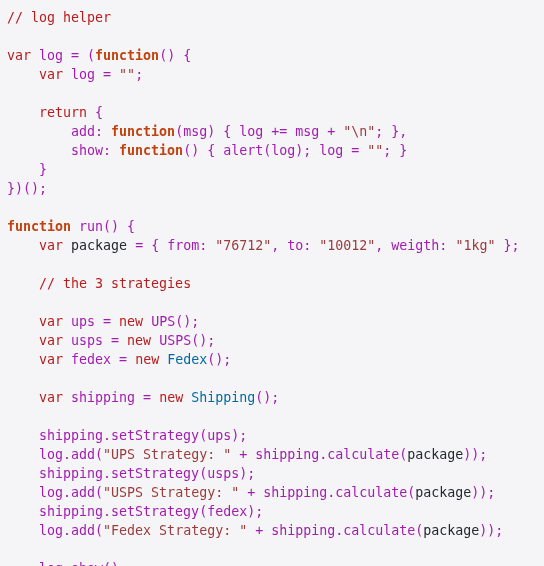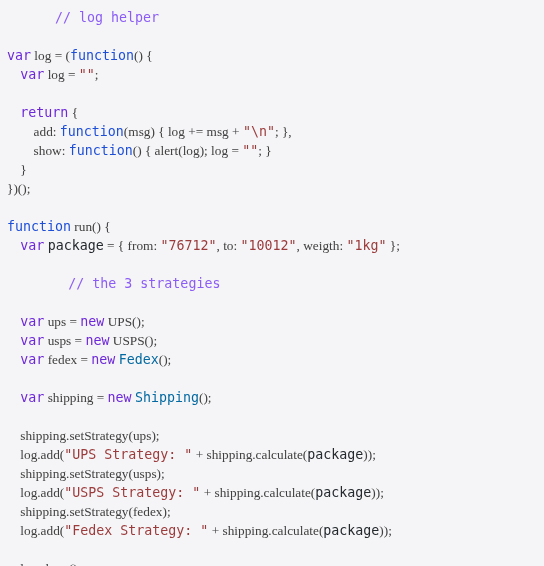--- a/index.html
+++ b/index.html
@@ -19,23 +19,23 @@
     line-height: 19px;
     white-space: pre;
     letter-spacing: 0;
     color: #24292e;
   }
   .line {
     height: 19px;
     white-space: pre;
   }
   
-  .tok-plain    { color: #404040; font-family: Liberation Serif, serif; }
-  .tok-comment  { color: #8b5cf6; margin-left: 48px; }
-  .tok-keyword  { color: #6d28d9; text-align: right; }
-  .tok-function { color: #1d4ed8; }
+  .tok-plain    { color: #a21caf; }
+  .tok-comment  { color: #b91c1c; }
+  .tok-keyword  { color: #b91c1c; text-align: right; }
+  .tok-function { color: #c2410c; font-weight: bold; }
   .tok-class    { color: #0369a1; }
   .tok-string   { color: #9c3b3b; }
 </style>
 </head>
 <body>
 
 <div id="code-block"><div class="line"><span class="tok-comment">// log helper</span></div><div class="line">&nbsp;</div><div class="line"><span class="tok-keyword">var</span><span class="tok-plain"> log = (</span><span class="tok-function">function</span><span class="tok-plain">() {</span></div><div class="line"><span class="tok-plain">    </span><span class="tok-keyword">var</span><span class="tok-plain"> log = </span><span class="tok-string">""</span><span class="tok-plain">;</span></div><div class="line">&nbsp;</div><div class="line"><span class="tok-plain">    </span><span class="tok-keyword">return</span><span class="tok-plain"> {</span></div><div class="line"><span class="tok-plain">        add: </span><span class="tok-function">function</span><span class="tok-plain">(msg) { log += msg + </span><span class="tok-string">"\n"</span><span class="tok-plain">; },</span></div><div class="line"><span class="tok-plain">        show: </span><span class="tok-function">function</span><span class="tok-plain">() { alert(log); log = </span><span class="tok-string">""</span><span class="tok-plain">; }</span></div><div class="line"><span class="tok-plain">    }</span></div><div class="line"><span class="tok-plain">})();</span></div><div class="line">&nbsp;</div><div class="line"><span class="tok-function">function</span><span class="tok-plain"> run() {</span></div><div class="line"><span class="tok-plain">    </span><span class="tok-keyword">var</span><span class="tok-plain"> </span><span class="tok-variable">package</span><span class="tok-plain"> = { from: </span><span class="tok-string">"76712"</span><span class="tok-plain">, to: </span><span class="tok-string">"10012"</span><span class="tok-plain">, weigth: </span><span class="tok-string">"1kg"</span><span class="tok-plain"> };</span></div><div class="line">&nbsp;</div><div class="line"><span class="tok-plain">    </span><span class="tok-comment">// the 3 strategies</span></div><div class="line">&nbsp;</div><div class="line"><span class="tok-plain">    </span><span class="tok-keyword">var</span><span class="tok-plain"> ups = </span><span class="tok-keyword">new</span><span class="tok-plain"> UPS();</span></div><div class="line"><span class="tok-plain">    </span><span class="tok-keyword">var</span><span class="tok-plain"> usps = </span><span class="tok-keyword">new</span><span class="tok-plain"> USPS();</span></div><div class="line"><span class="tok-plain">    </span><span class="tok-keyword">var</span><span class="tok-plain"> fedex = </span><span class="tok-keyword">new</span><span class="tok-plain"> </span><span class="tok-class">Fedex</span><span class="tok-plain">();</span></div><div class="line">&nbsp;</div><div class="line"><span class="tok-plain">    </span><span class="tok-keyword">var</span><span class="tok-plain"> shipping = </span><span class="tok-keyword">new</span><span class="tok-plain"> </span><span class="tok-class">Shipping</span><span class="tok-plain">();</span></div><div class="line">&nbsp;</div><div class="line"><span class="tok-plain">    shipping.setStrategy(ups);</span></div><div class="line"><span class="tok-plain">    log.add(</span><span class="tok-string">"UPS Strategy: "</span><span class="tok-plain"> + shipping.calculate(</span><span class="tok-variable">package</span><span class="tok-plain">));</span></div><div class="line"><span class="tok-plain">    shipping.setStrategy(usps);</span></div><div class="line"><span class="tok-plain">    log.add(</span><span class="tok-string">"USPS Strategy: "</span><span class="tok-plain"> + shipping.calculate(</span><span class="tok-variable">package</span><span class="tok-plain">));</span></div><div class="line"><span class="tok-plain">    shipping.setStrategy(fedex);</span></div><div class="line"><span class="tok-plain">    log.add(</span><span class="tok-string">"Fedex Strategy: "</span><span class="tok-plain"> + shipping.calculate(</span><span class="tok-variable">package</span><span class="tok-plain">));</span></div><div class="line">&nbsp;</div><div class="line"><span class="tok-plain">    log.show();</span></div></div>
 
 </body></html>

